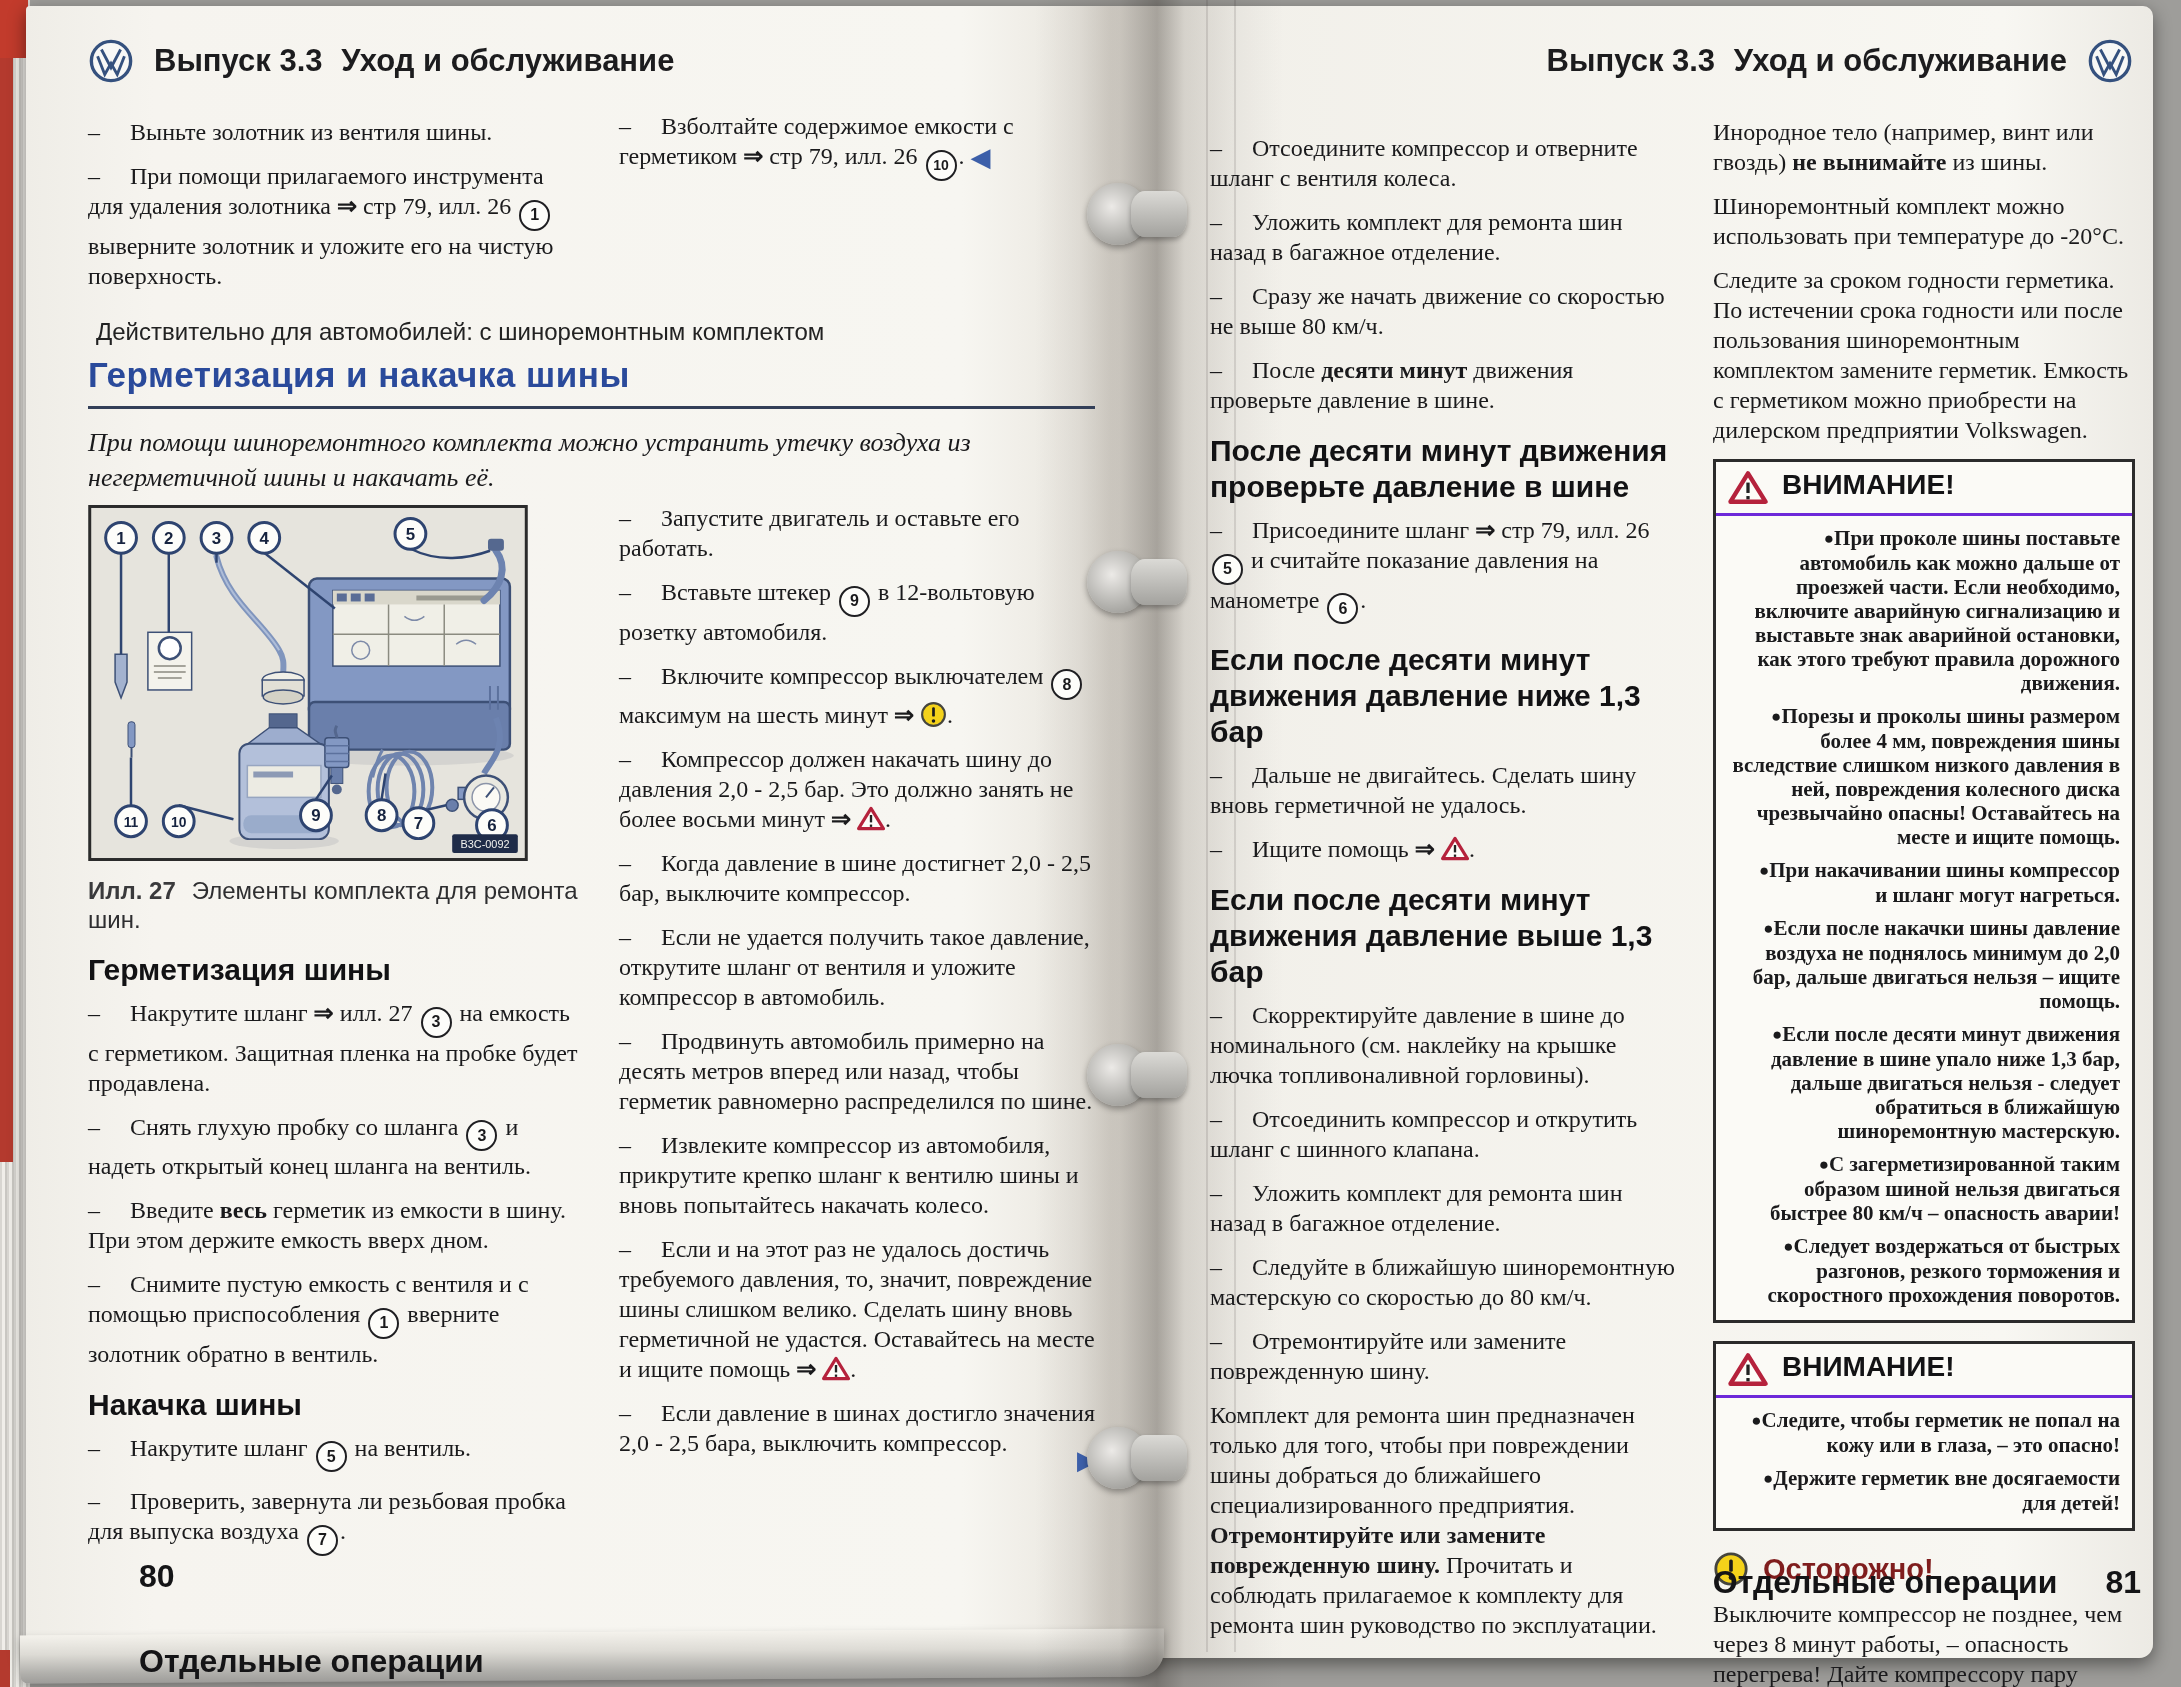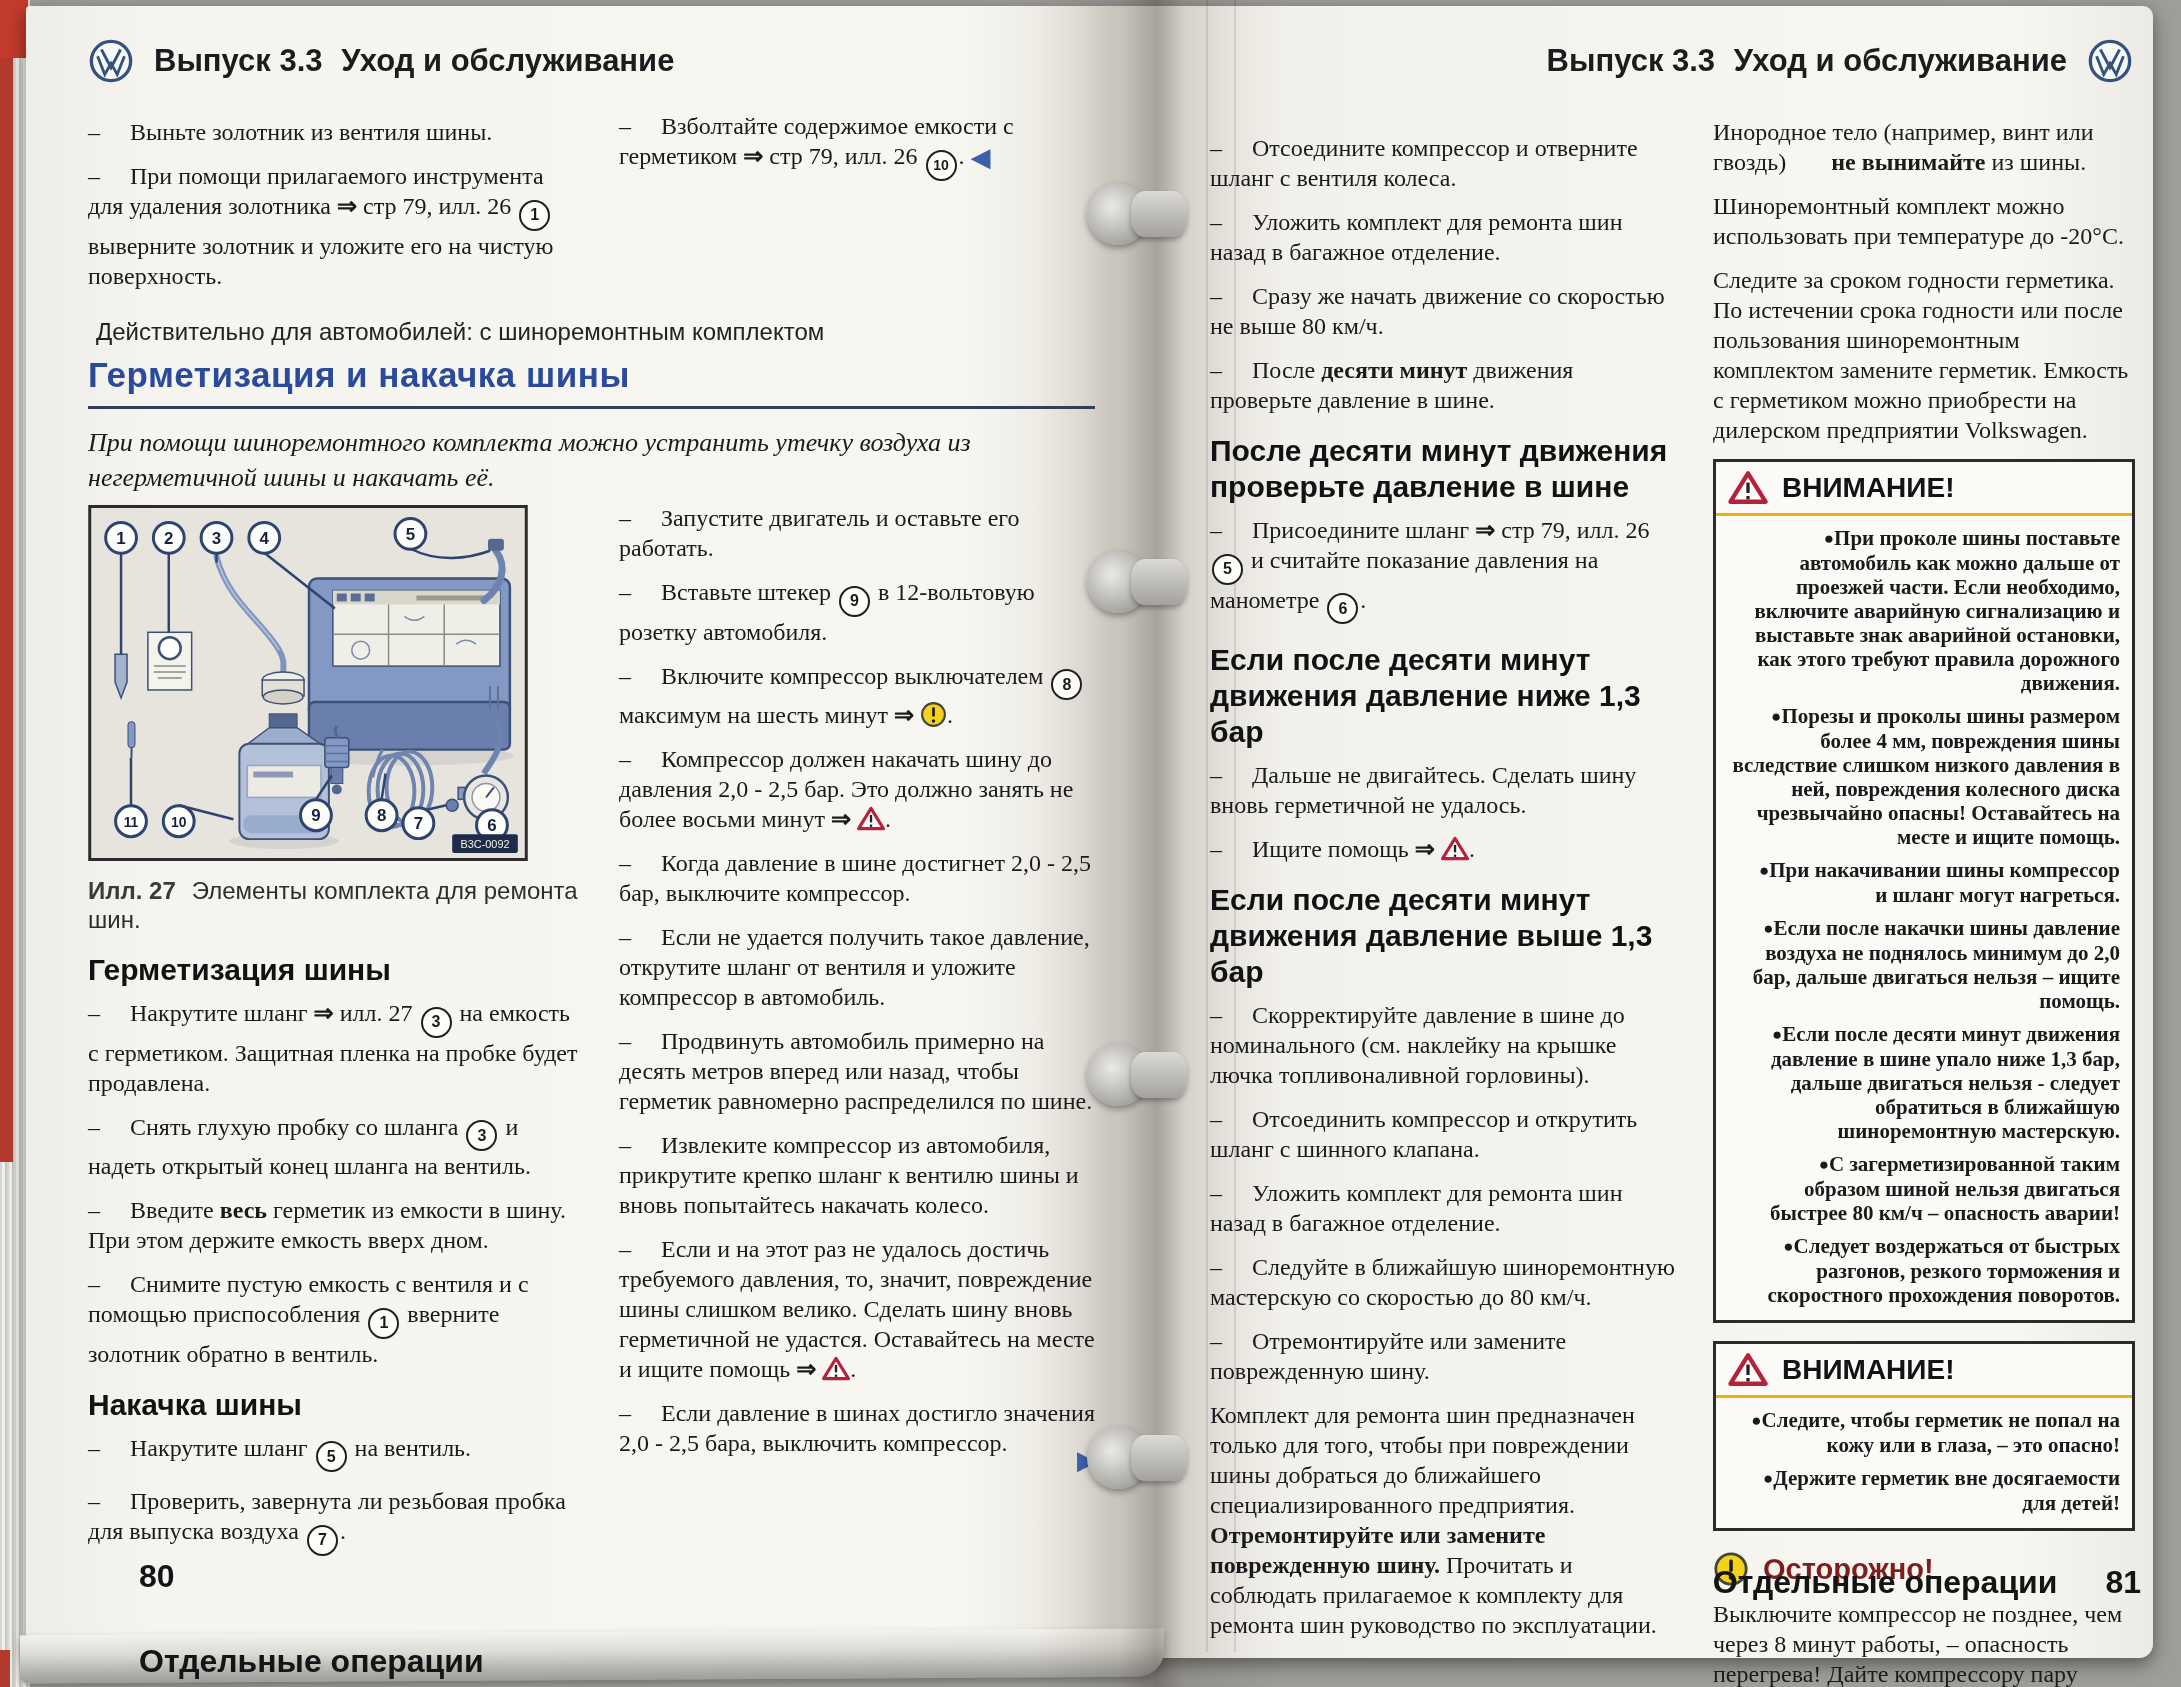--- a/index.html
+++ b/index.html
@@ -69,21 +69,21 @@
   .figure{width:440px;}
   .circ{display:inline-flex;align-items:center;justify-content:center;width:27px;height:27px;
      border:2px solid #1f1f22;border-radius:50%;background:#fdfdfa;
      font-family:"Liberation Sans",sans-serif;font-weight:bold;font-size:16px;line-height:1;
      vertical-align:-6px;margin:0 2px;}
   .arrow{font-weight:600;}
   .nav{color:#3c5fa9;font-size:26px;vertical-align:-2px;}
   .navr{text-align:right;margin-top:-28px;}
   
   .warnbox{border:3px solid #2b2b2b;background:#fbfaf6;margin:14px 0 18px;}
-  .wtitle{display:flex;align-items:center;gap:14px;padding:8px 12px;border-bottom:3px solid #eab308;
+  .wtitle{display:flex;align-items:flex-start;gap:14px;padding:8px 12px;border-bottom:3px solid #6d28d9;
      font-family:"Liberation Sans",sans-serif;font-weight:bold;font-size:28px;color:#131315;}
   .wbody{padding:10px 12px 4px;text-align:right;}
   .wi{font-weight:bold;font-size:21px;line-height:24px;margin:0 0 9px;}
   .dot{display:inline-block;width:26px;font-size:17px;vertical-align:1px;}
   .caution-title{display:flex;align-items:center;gap:14px;margin:20px 0 12px;
      font-family:"Liberation Sans",sans-serif;font-weight:bold;font-size:29px;color:#7f1d1d;}
   .caution-text{font-size:24px;line-height:30px;}
 </style>
 </head>
 <body>
@@ -309,21 +309,21 @@
         </svg></span><span>.</span></div>
     <div class="h2">Если после десяти минут движения давление выше 1,3 бар</div>
     <div class="li"><span class="dash">–</span><span>Скорректируйте давление в шине до номинального (см. наклейку на крышке лючка топливоналивной горловины).</span></div>
     <div class="li"><span class="dash">–</span><span>Отсоединить компрессор и открутить шланг с шинного клапана.</span></div>
     <div class="li"><span class="dash">–</span><span>Уложить комплект для ремонта шин назад в багажное отделение.</span></div>
     <div class="li"><span class="dash">–</span><span>Следуйте в ближайшую шиноремонтную мастерскую со скоростью до 80 км/ч.</span></div>
     <div class="li"><span class="dash">–</span><span>Отремонтируйте или замените поврежденную шину.</span></div>
     <div class="p"><span>Комплект для ремонта шин предназначен только для того, чтобы при повреждении шины добраться до ближайшего специализированного предприятия. </span><span style="font-weight: bold;">Отремонтируйте или замените поврежденную шину.</span><span> Прочитать и соблюдать прилагаемое к комплекту для ремонта шин руководство по эксплуатации.</span></div>
   </div>
 <div class="col" id="r2">
-    <div class="p"><span>Инородное тело (например, винт или гвоздь) </span><span style="font-weight: bold; margin-left: 39px;">не вынимайте</span><span> из шины.</span></div>
+    <div class="p"><span>Инородное тело (например, винт или гвоздь) </span><span style="font-weight: bold;">не вынимайте</span><span> из шины.</span></div>
     <div class="p"><span>Шиноремонтный комплект можно использовать при температуре до -20°C.</span></div>
     <div class="p"><span>Следите за сроком годности герметика. По истечении срока годности или после пользования шиноремонтным комплектом замените герметик. Емкость с герметиком можно приобрести на дилерском предприятии Volkswagen.</span></div>
     <div class="warnbox">
       <div class="wtitle">
         <svg viewBox="0 0 36 32" width="40" height="35" style="vertical-align:-6px">
           <path d="M18 3 L34 29 H2 Z" fill="#fdfcf8" stroke="#b5223c" stroke-width="4" stroke-linejoin="round"></path>
           <rect x="16.5" y="11.5" width="3" height="9.5" fill="#222"></rect>
           <rect x="16.5" y="23.8" width="3" height="3" fill="#222"></rect>
         </svg>
         <span>ВНИМАНИЕ!</span>

